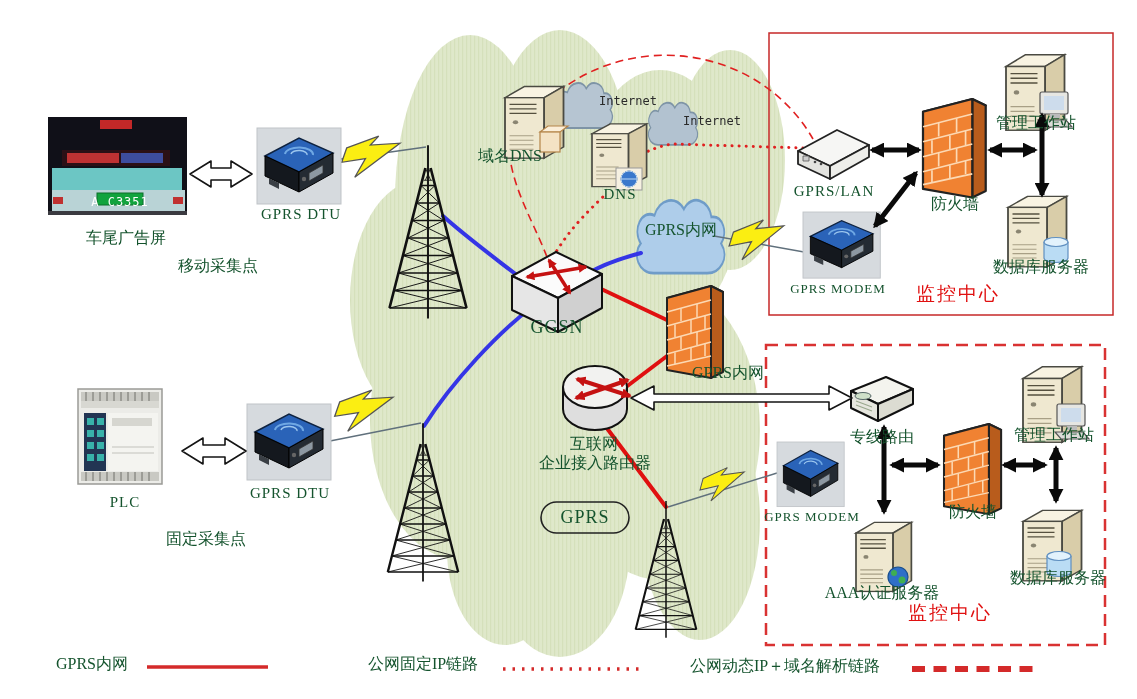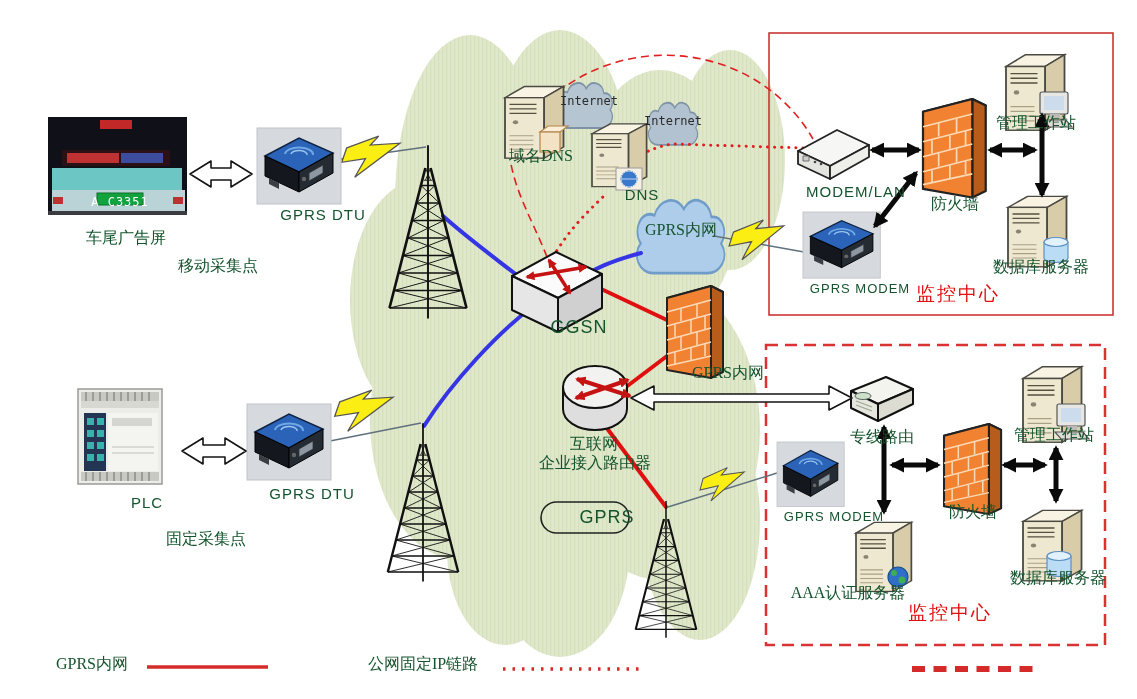--- a/index.html
+++ b/index.html
@@ -1,24 +1,24 @@
 <!DOCTYPE html>
 <html><head>
 <meta charset="utf-8">
 <style>
   html,body{margin:0;padding:0;background:#fff;}
   .stage{position:relative;width:1137px;height:699px;background:#fff;overflow:hidden;
          font-family:"Liberation Serif","DejaVu Serif",serif;}
   .stage svg{position:absolute;left:0;top:0;}
   .lbl{position:absolute;transform:translateX(-50%);white-space:pre;color:#14532d;
        font-size:16px;line-height:1.15;}
-  .latin{font-family:Liberation Sans, sans-serif;font-size:15px;letter-spacing:1px;padding-left:44px;}
+  .latin{font-family:Liberation Serif, serif;font-size:15px;letter-spacing:1px;}
   .sm{font-size:13px;}
   .big{font-size:18px;}
-  .mono{font-family:"DejaVu Sans Mono",monospace;font-size:12px;color:#2a2a2a;}
+  .mono{font-family:"DejaVu Sans Mono",monospace;font-size:12px;color:#2a2a2a;margin-left:39px;}
   .red-title{color:#e01010;font-weight:normal;font-size:19px;letter-spacing:2px;}
   .plate-text{position:absolute;transform:translateX(-50%);color:#fff;font-weight:normal;
        font-family:"DejaVu Sans Mono",monospace;font-size:12px;letter-spacing:1px;white-space:pre;}
 </style>
 </head>
 <body>
 
 <div class="stage">
 
 <svg width="1137" height="699" viewBox="0 0 1137 699">
@@ -280,42 +280,43 @@
 </svg>
 
 <div class="lbl" style="left:126px;top:229px">车尾广告屏</div>
 <div class="plate-text" style="left:120px;top:195px">A C3351</div>
 <div class="lbl" style="left:218px;top:257px">移动采集点</div>
 <div class="lbl latin" style="left:301px;top:206px">GPRS DTU</div>
 <div class="lbl latin" style="left:125px;top:494px">PLC</div>
 <div class="lbl" style="left:206px;top:530px">固定采集点</div>
 <div class="lbl latin" style="left:290px;top:485px">GPRS DTU</div>
 
-<div class="lbl" style="left:541px;top:147px">域名DNS</div>
+<div class="lbl" style="left:510px;top:147px">域名DNS</div>
 <div class="lbl mono" style="left:589px;top:95px">Internet</div>
 <div class="lbl latin" style="left:620px;top:186px">DNS</div>
 <div class="lbl mono" style="left:673px;top:115px">Internet</div>
 <div class="lbl" style="left:681px;top:221px">GPRS内网</div>
 <div class="lbl latin big" style="left:557px;top:317px">GGSN</div>
 <div class="lbl" style="left:728px;top:364px">GPRS内网</div>
 <div class="lbl" style="left:594px;top:435px">互联网</div>
 <div class="lbl" style="left:595px;top:454px">企业接入路由器</div>
 <div class="lbl latin big" style="left:585px;top:507px">GPRS</div>
 
-<div class="lbl latin" style="left:834px;top:183px">MODEM/LAN</div>
+<div class="lbl latin" style="left:834px;top:183px">GPRS/LAN</div>
 <div class="lbl" style="left:955px;top:195px">防火墙</div>
 <div class="lbl" style="left:1036px;top:114px">管理工作站</div>
 <div class="lbl" style="left:1041px;top:258px">数据库服务器</div>
 <div class="lbl latin sm" style="left:838px;top:282px">GPRS MODEM</div>
 <div class="lbl red-title" style="left:958px;top:283px">监控中心</div>
 
 <div class="lbl" style="left:882px;top:428px">专线路由</div>
 <div class="lbl latin sm" style="left:812px;top:510px">GPRS MODEM</div>
-<div class="lbl" style="left:848px;top:584px">AAA认证服务器</div>
+<div class="lbl" style="left:882px;top:584px">AAA认证服务器</div>
 <div class="lbl" style="left:973px;top:503px">防火墙</div>
 <div class="lbl" style="left:1054px;top:426px">管理工作站</div>
 <div class="lbl" style="left:1058px;top:569px">数据库服务器</div>
 <div class="lbl red-title" style="left:950px;top:602px">监控中心</div>
 
 <div class="lbl" style="left:92px;top:655px">GPRS内网</div>
 <div class="lbl" style="left:423px;top:655px">公网固定IP链路</div>
+<div class="lbl" style="left:785px;top:657px">公网动态IP＋域名解析链路</div>
 
 </div>
 
 </body></html>

